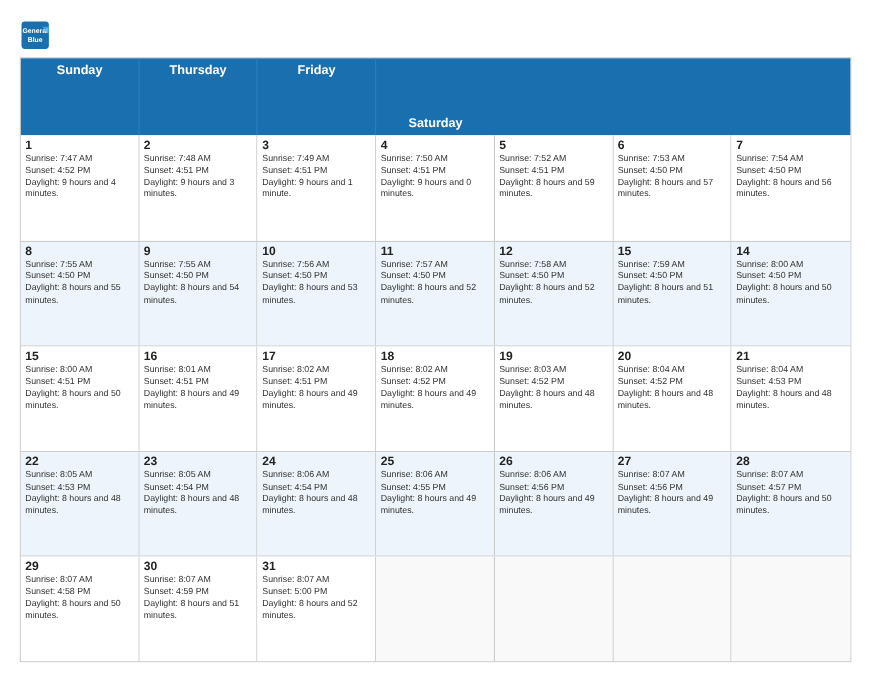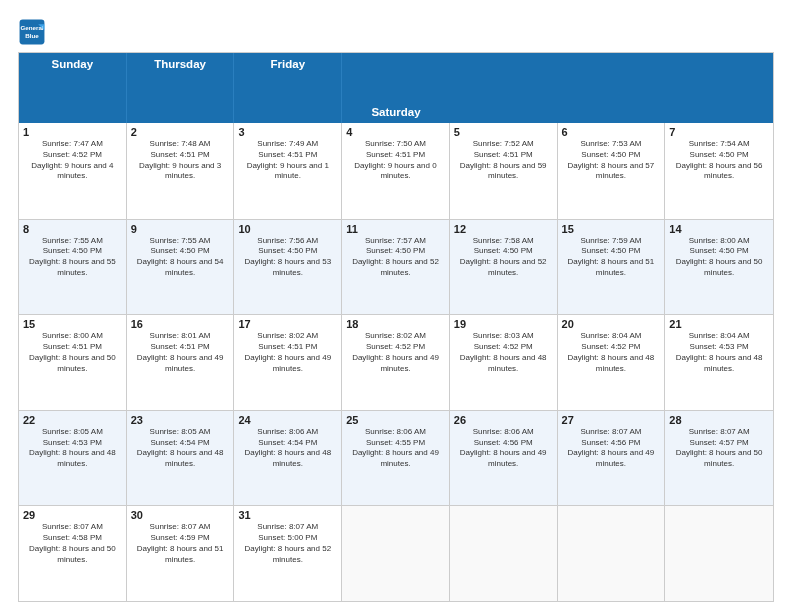--- a/index.html
+++ b/index.html
@@ -101,21 +101,20 @@
       font-size: 11px;
       font-weight: bold;
       color: #222;
       display: block;
       margin-bottom: 1px;
     }
     .cell-text {
       font-size: 8px;
       color: #333;
       line-height: 1.35;
-      text-align: center;
     }
   </style>
 </head>
 <body>
 
 <div class="page">
   <div class="header">
     <div class="logo">
       <svg class="logo-icon" viewBox="0 0 36 36">
         <rect x="2" y="2" width="32" height="32" rx="4" fill="#1a6faf"></rect>

